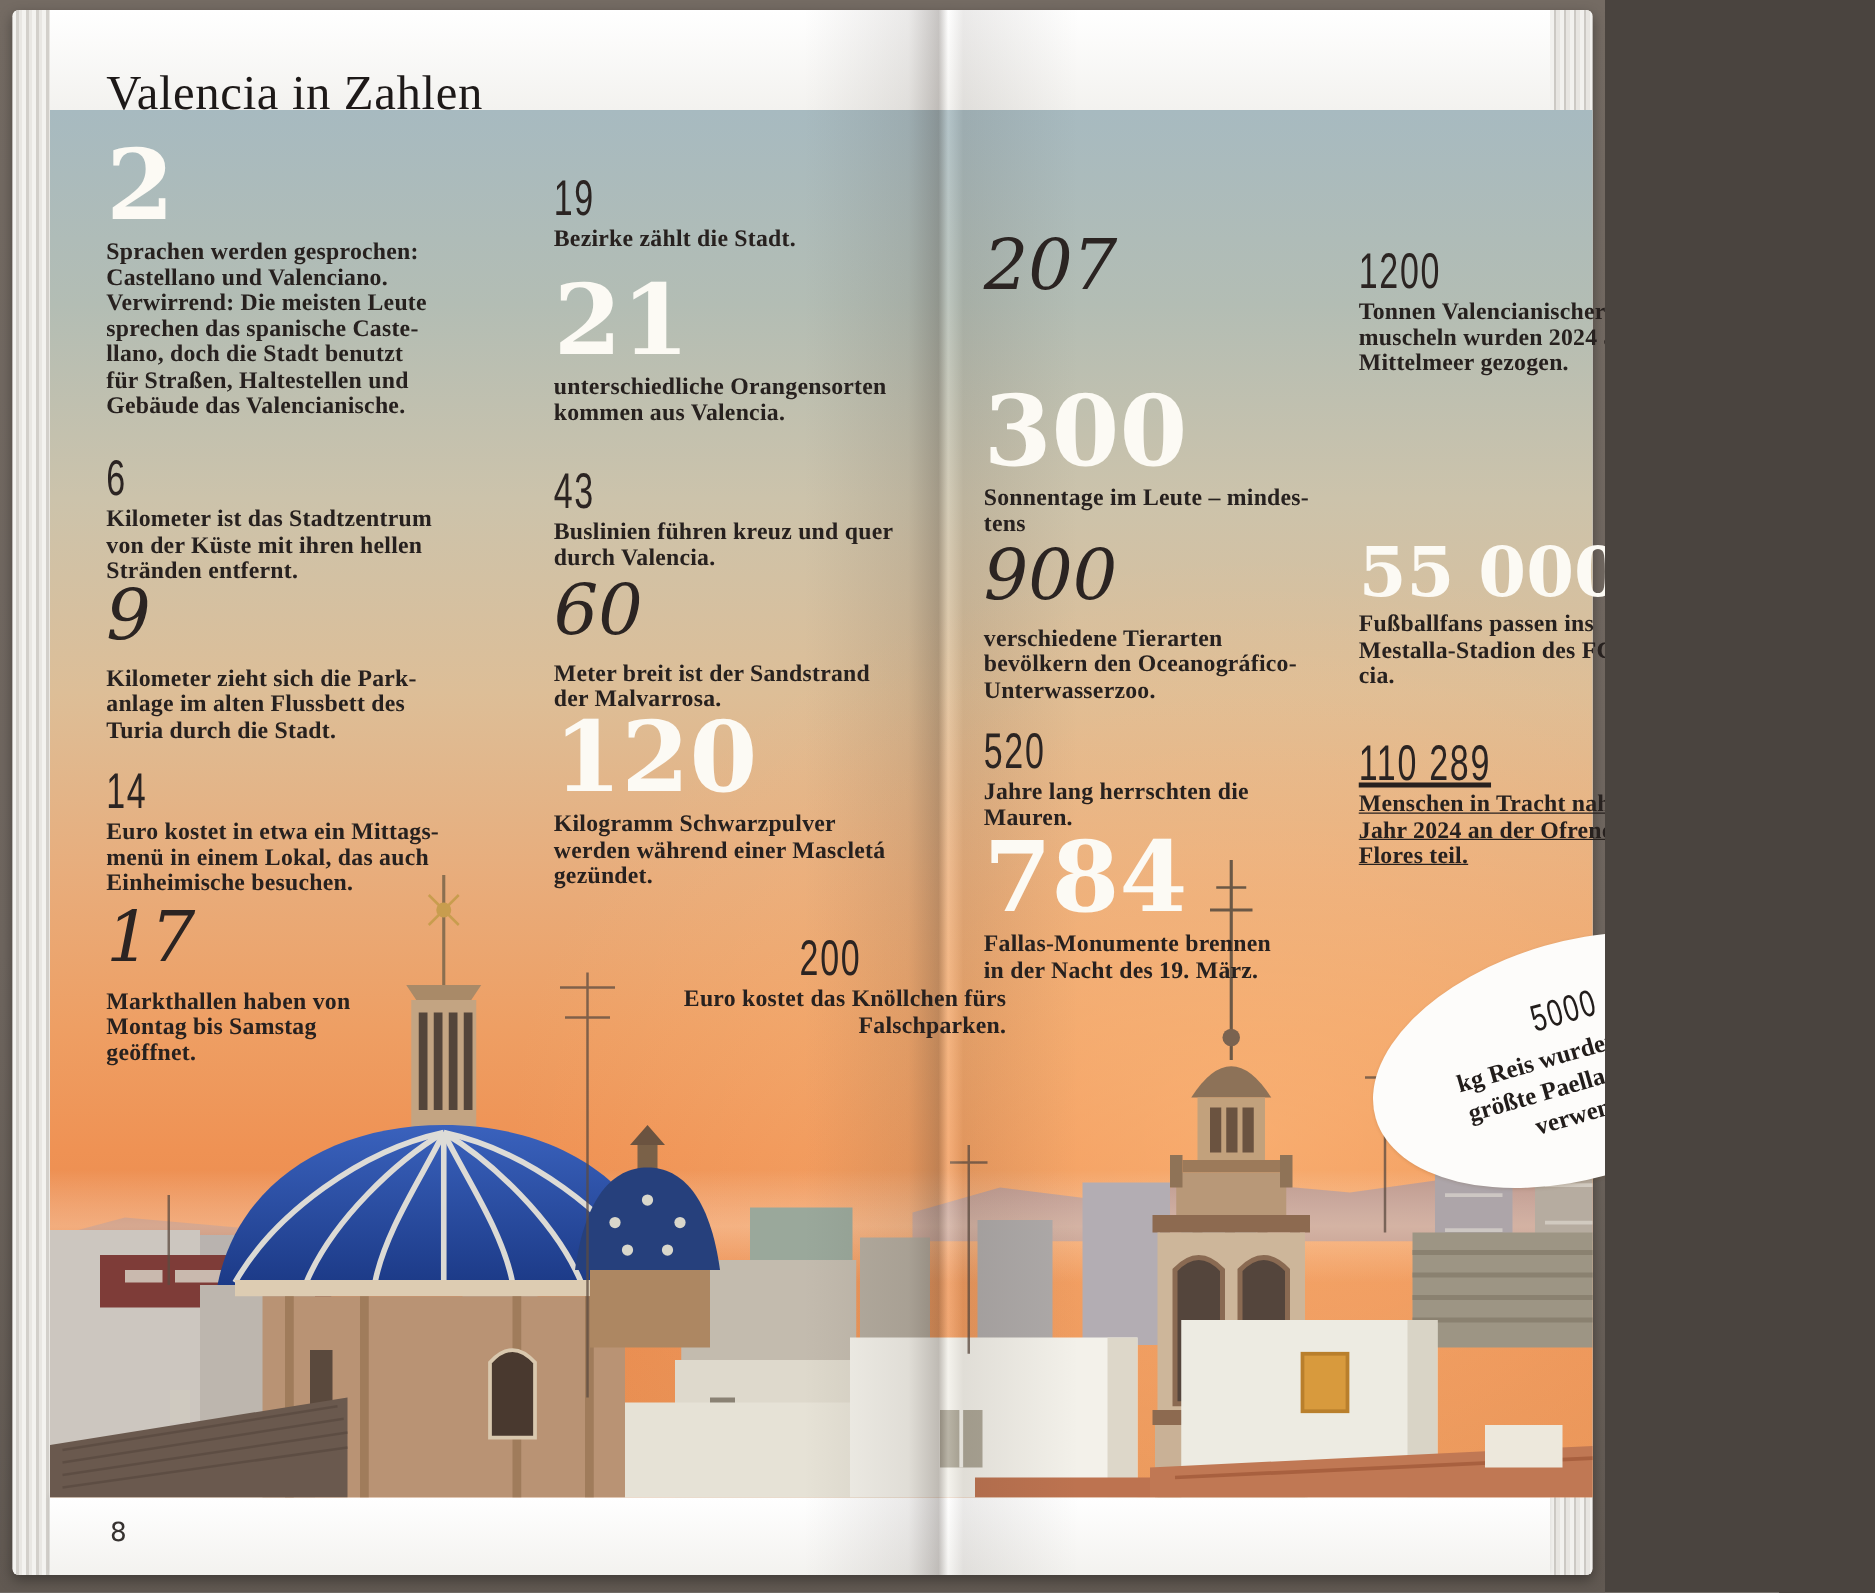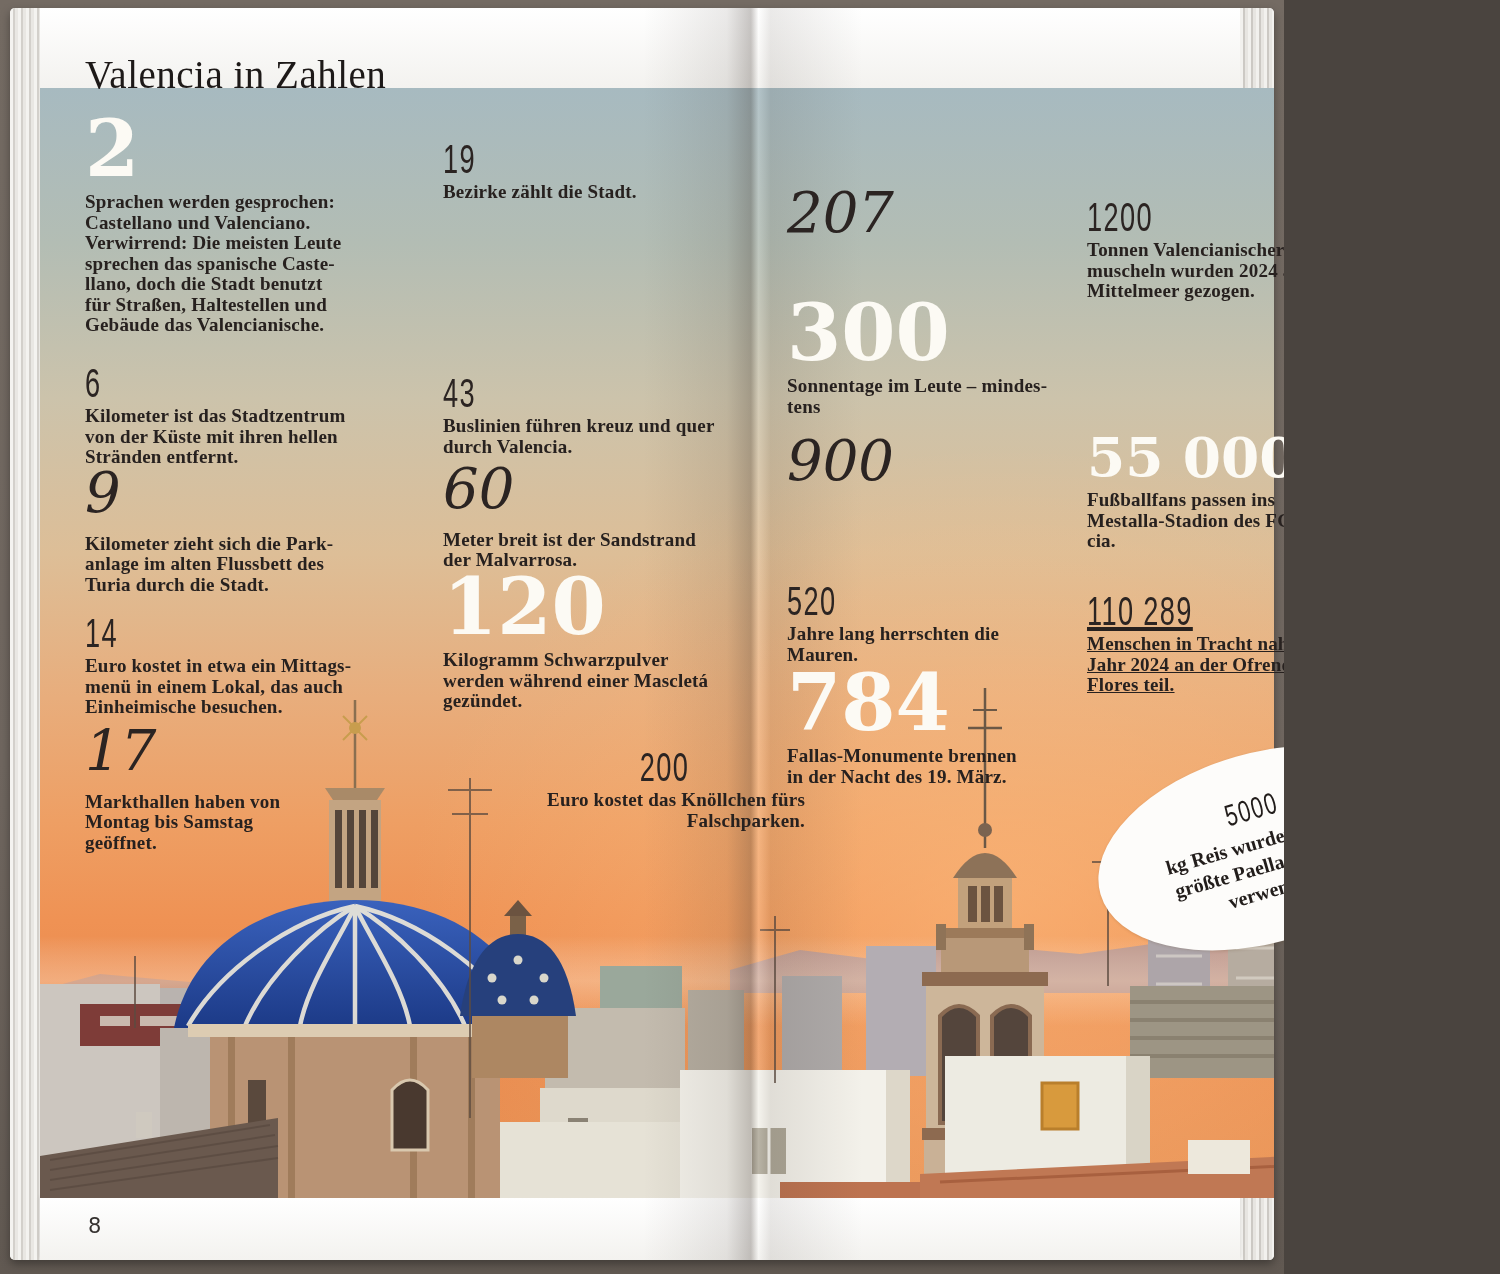--- a/index.html
+++ b/index.html
@@ -35,21 +35,21 @@
   .n-italic{font:italic 700 56px/1.1 "DejaVu Serif",serif;color:#2b2422;font-weight:500;}
   .n-italic + .txt{margin-top:10px;}
   .n-small{font:400 40px/0.95 "Liberation Sans",sans-serif;color:#2b2422;
            transform:scaleX(.68);transform-origin:left bottom;letter-spacing:2px;}
   .n-small + .txt{margin-top:4px;}
   
   .pos-0{left:85px;top:112px;}  .pos-1{left:85px;top:364px;}  .pos-2{left:85px;top:462px;}
   .pos-3{left:85px;top:614px;}  .pos-4{left:85px;top:720px;}
   .pos-5{left:443px;top:140px;} .pos-6{left:443px;top:220px;} .pos-7{left:443px;top:374px;}
   .pos-8{left:443px;top:458px;} .pos-9{left:443px;top:570px;} .pos-10{left:443px;top:748px;text-align:right;}
-  .pos-11{left:787px;top:182px;}.pos-12{left:787px;top:296px;}.pos-13{left:787px;top:430px;}
+  .pos-11{left:787px;top:182px;}.pos-12{left:787px;top:309px;}.pos-13{left:787px;top:430px;}
   .pos-14{left:787px;top:582px;}.pos-15{left:787px;top:666px;}
   .pos-16{left:1087px;top:198px;}.pos-17{left:1087px;top:316px;}
   .pos-18{left:1087px;top:432px;}.pos-19{left:1087px;top:592px;text-decoration:underline;}
   
   .sticker{position:absolute;left:1094px;top:753px;width:336px;height:190px;
      background:#fdfcfa;border-radius:50%;transform:rotate(-16deg);
      display:flex;flex-direction:column;align-items:center;justify-content:center;
      text-align:center;box-shadow:0 1px 3px rgba(90,60,30,.18);}
   .sticker-num{font:400 30px/1 "Liberation Sans",sans-serif;color:#221d1b;
      transform:scaleX(.72);letter-spacing:2px;}
@@ -291,20 +291,25 @@
     <div class="stat pos-4">
       <span class="num n-italic">17</span>
       <div class="txt">Markthallen haben von
 Montag bis Samstag
 geöffnet.</div>
     </div>
     <div class="stat pos-5">
       <span class="num n-small">19</span>
       <div class="txt">Bezirke zählt die Stadt.</div>
     </div>
+    <div class="stat pos-6">
+      <span class="num n-big">21</span>
+      <div class="txt">unterschiedliche Orangensorten
+kommen aus Valencia.</div>
+    </div>
     <div class="stat pos-7">
       <span class="num n-small">43</span>
       <div class="txt">Buslinien führen kreuz und quer
 durch Valencia.</div>
     </div>
     <div class="stat pos-8">
       <span class="num n-italic">60</span>
       <div class="txt">Meter breit ist der Sandstrand
 der Malvarrosa.</div>
     </div>
@@ -322,20 +327,23 @@
     <div class="stat pos-11">
       <span class="num n-italic">207</span>
     </div>
     <div class="stat pos-12">
       <span class="num n-big">300</span>
       <div class="txt">Sonnentage im Leute – mindes-
 tens</div>
     </div>
     <div class="stat pos-13">
       <span class="num n-italic">900</span>
+      <div class="txt">verschiedene Tierarten
+bevölkern den Oceanográfico-
+Unterwasserzoo.</div>
     </div>
     <div class="stat pos-14">
       <span class="num n-small">520</span>
       <div class="txt">Jahre lang herrschten die
 Mauren.</div>
     </div>
     <div class="stat pos-15">
       <span class="num n-big">784</span>
       <div class="txt">Fallas-Monumente brennen
 in der Nacht des 19. März.</div>

